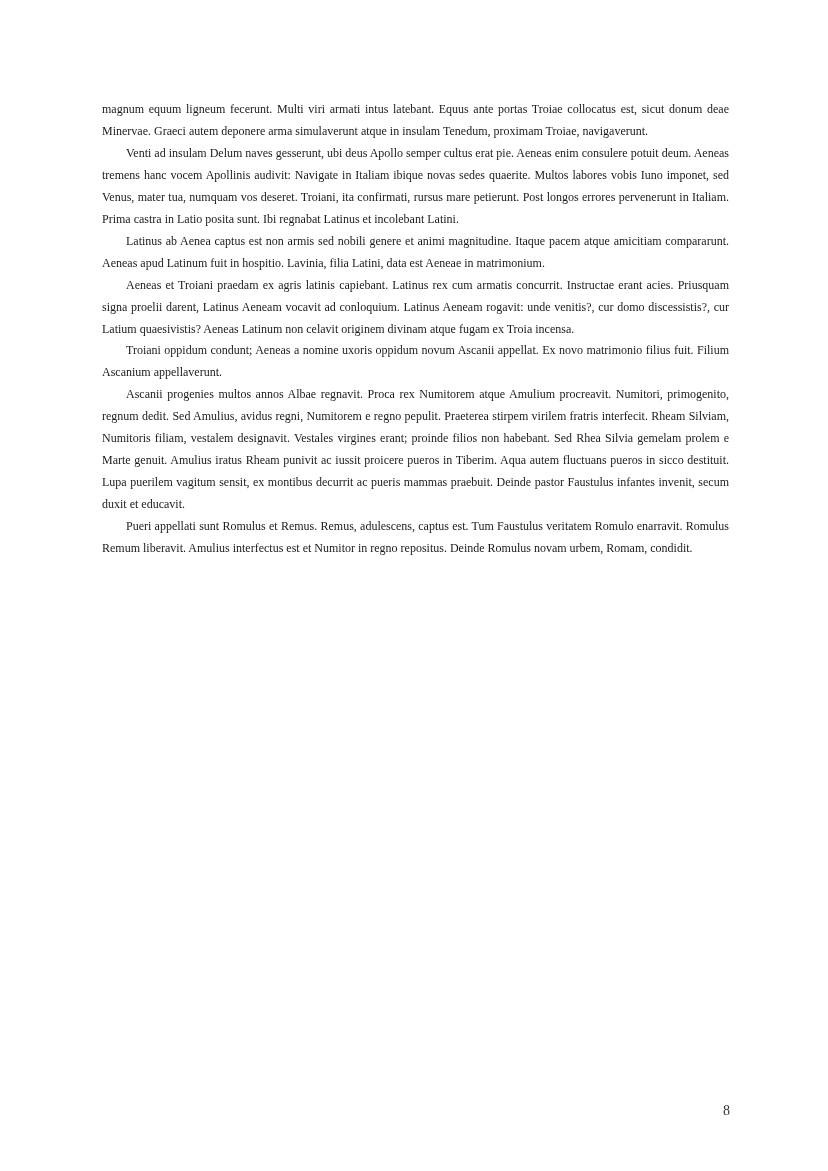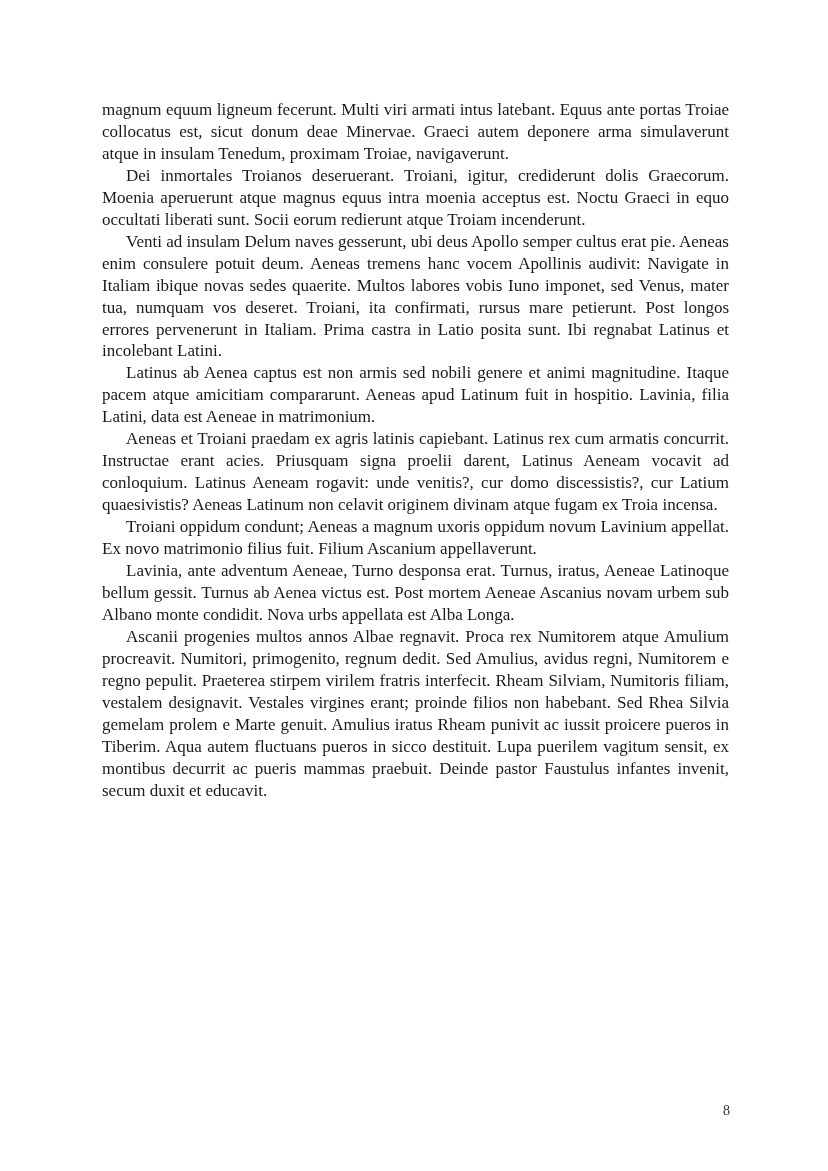--- a/index.html
+++ b/index.html
@@ -3,21 +3,21 @@
 <meta charset="utf-8">
 <style>
   html, body { margin: 0; padding: 0; background: #ffffff; }
   body { width: 828px; height: 1171px; position: relative; overflow: hidden; }
   .page {
     position: absolute;
     left: 102px;
     top: 99px;
     width: 627px;
     font-family: "Liberation Serif", "DejaVu Serif", serif;
-    font-size: 17px;
+    font-size: 12px;
     line-height: 21.95px;
     color: #1a1a1a;
   }
   .page p {
     margin: 0;
     text-align: justify;
     text-indent: 24px;
     hyphens: none;
   }
   .page p.first { text-indent: 0; }
@@ -30,22 +30,21 @@
     font-family: "Liberation Serif", "DejaVu Serif", serif;
     font-size: 14px;
     color: #333;
   }
 </style>
 </head>
 <body>
 
 <div class="page">
   <p class="first">magnum equum ligneum fecerunt. Multi viri armati intus latebant. Equus ante portas Troiae collocatus est, sicut donum deae Minervae. Graeci autem deponere arma simulaverunt atque in insulam Tenedum, proximam Troiae, navigaverunt.</p>
-  <p>Dei inmortales Troianos deseruerant. Troiani, igitur, crediderunt dolis Graecorum. Moenia aperuerunt atque magnus equus intra moenia acceptus est. Noctu Graeci in equo occultati liberati sunt. Socii eorum redierunt atque Troiam incenderunt.</p>
   <p>Venti ad insulam Delum naves gesserunt, ubi deus Apollo semper cultus erat pie. Aeneas enim consulere potuit deum. Aeneas tremens hanc vocem Apollinis audivit: Navigate in Italiam ibique novas sedes quaerite. Multos labores vobis Iuno imponet, sed Venus, mater tua, numquam vos deseret. Troiani, ita confirmati, rursus mare petierunt. Post longos errores pervenerunt in Italiam. Prima castra in Latio posita sunt. Ibi regnabat Latinus et incolebant Latini.</p>
   <p>Latinus ab Aenea captus est non armis sed nobili genere et animi magnitudine. Itaque pacem atque amicitiam compararunt. Aeneas apud Latinum fuit in hospitio. Lavinia, filia Latini, data est Aeneae in matrimonium.</p>
   <p>Aeneas et Troiani praedam ex agris latinis capiebant. Latinus rex cum armatis concurrit. Instructae erant acies. Priusquam signa proelii darent, Latinus Aeneam vocavit ad conloquium. Latinus Aeneam rogavit: unde venitis?, cur domo discessistis?, cur Latium quaesivistis? Aeneas Latinum non celavit originem divinam atque fugam ex Troia incensa.</p>
-  <p>Troiani oppidum condunt; Aeneas a magnum uxoris oppidum novum Lavinium appellat. Ex novo matrimonio filius fuit. Filium Ascanium appellaverunt.</p>
-  <p>Lavinia, ante adventum Aeneae, Turno desponsa erat. Turnus, iratus, Aeneae Latinoque bellum gessit. Turnus ab Aenea victus est. Post mortem Aeneae Ascanius novam urbem sub Albano monte condidit. Nova urbs appellata est Alba Longa.</p>
+  <p>Troiani oppidum condunt; Aeneas a nomine uxoris oppidum novum Ascanii appellat. Ex novo matrimonio filius fuit. Filium Ascanium appellaverunt.</p>
   <p>Ascanii progenies multos annos Albae regnavit. Proca rex Numitorem atque Amulium procreavit. Numitori, primogenito, regnum dedit. Sed Amulius, avidus regni, Numitorem e regno pepulit. Praeterea stirpem virilem fratris interfecit. Rheam Silviam, Numitoris filiam, vestalem designavit. Vestales virgines erant; proinde filios non habebant. Sed Rhea Silvia gemelam prolem e Marte genuit. Amulius iratus Rheam punivit ac iussit proicere pueros in Tiberim. Aqua autem fluctuans pueros in sicco destituit. Lupa puerilem vagitum sensit, ex montibus decurrit ac pueris mammas praebuit. Deinde pastor Faustulus infantes invenit, secum duxit et educavit.</p>
+  <p>Pueri appellati sunt Romulus et Remus. Remus, adulescens, captus est. Tum Faustulus veritatem Romulo enarravit. Romulus Remum liberavit. Amulius interfectus est et Numitor in regno repositus. Deinde Romulus novam urbem, Romam, condidit.</p>
 </div>
 
 <div class="page-number">8</div>
 
 </body></html>

